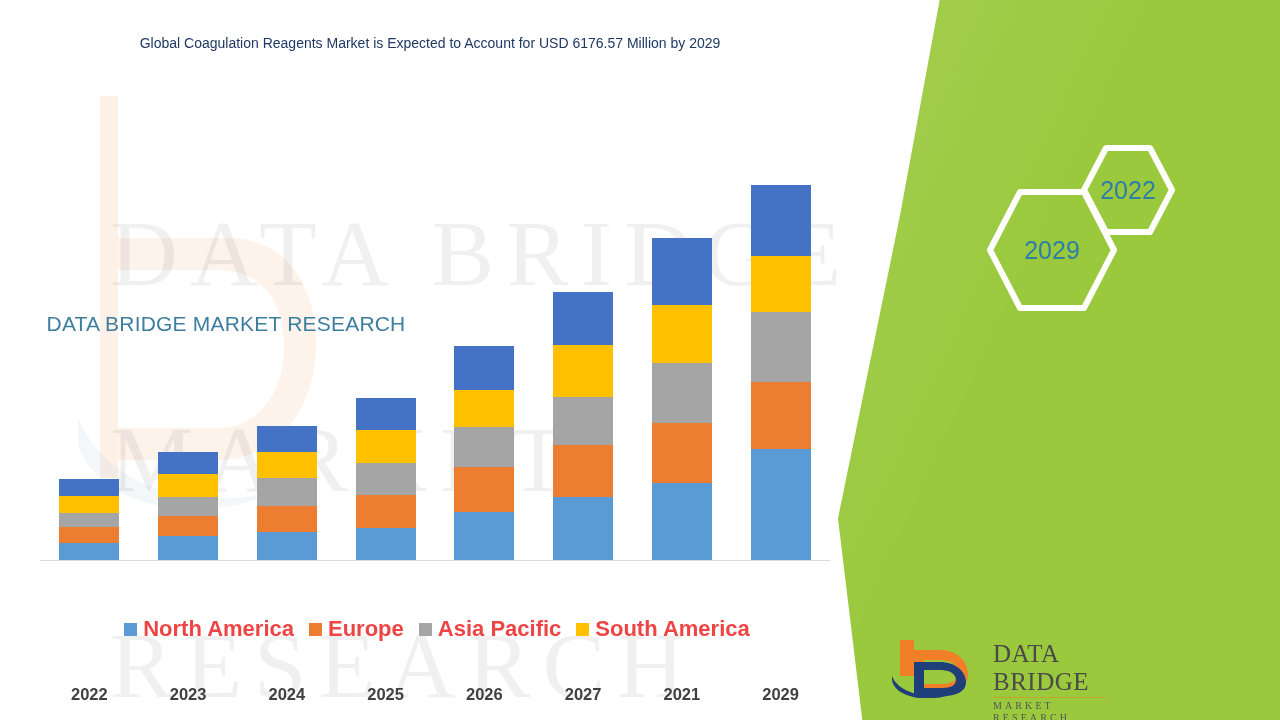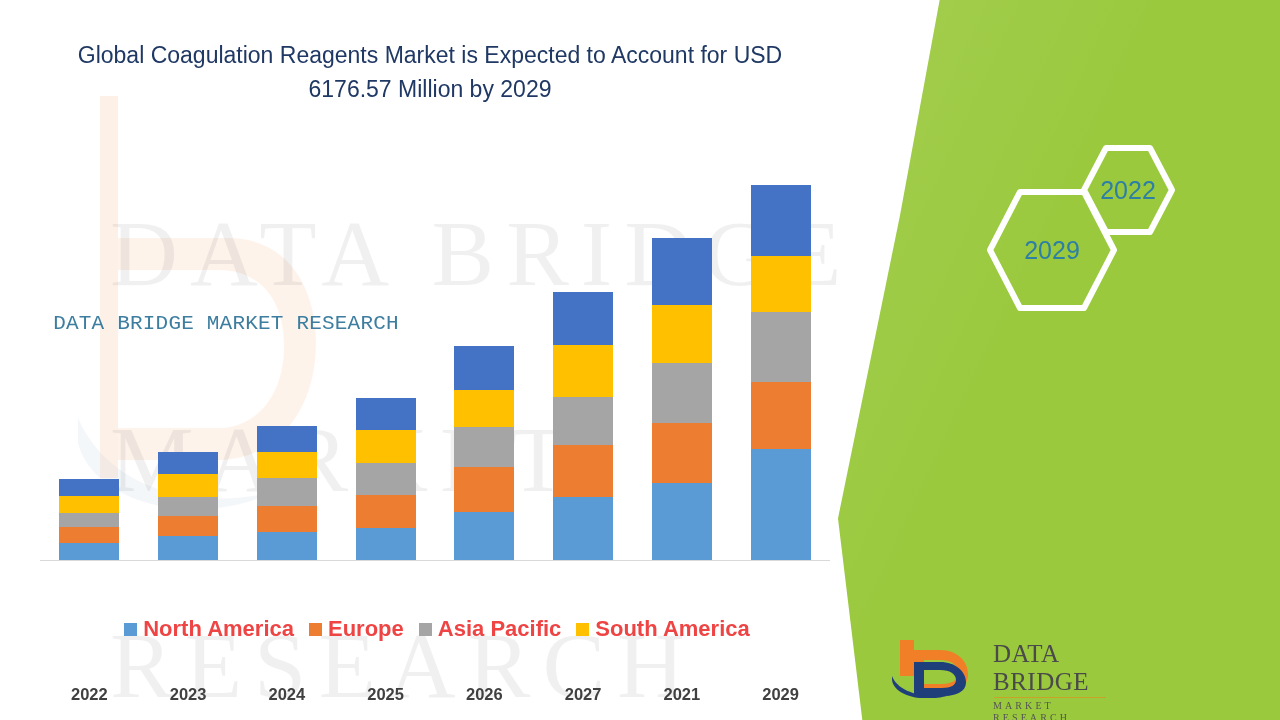--- a/index.html
+++ b/index.html
@@ -8,21 +8,21 @@
 
   
   .green-panel{position:absolute;top:0;left:838px;width:442px;height:720px;
     background:#9ac93e;
     clip-path:polygon(23% 0%, 100% 0%, 100% 100%, 5.5% 100%, 0% 72%, 14% 30%);
     z-index:2;}
   .green-sheen{position:absolute;inset:0;background:linear-gradient(115deg,rgba(255,255,255,.10) 0%,rgba(255,255,255,0) 42%);}
   .panel-title{position:absolute;top:14px;left:40px;width:380px;text-align:center;
     color:#ffffff;font-size:22.5px;line-height:32px;font-weight:400;letter-spacing:.1px;}
   .panel-brand{position:absolute;top:308px;left:30px;width:392px;text-align:center;
-    color:#3d7ea0;font-size:21px;line-height:32px;font-weight:400;letter-spacing:.2px;font-family:Liberation Mono, monospace;}
+    color:#3d7ea0;font-size:21px;line-height:32px;font-weight:400;letter-spacing:.2px;}
 
   
   .hex{position:absolute;}
   .hex svg{display:block;overflow:visible;}
   .hex .hexlabel{position:absolute;inset:0;display:flex;align-items:center;justify-content:center;
     color:#2d7fa6;font-weight:400;}
   .hex-2022{left:1082px;top:144px;width:92px;height:92px;}
   .hex-2022 .hexlabel{font-size:25px;}
   .hex-2029{left:988px;top:186px;width:128px;height:128px;}
   .hex-2029 .hexlabel{font-size:25px;}
@@ -30,21 +30,21 @@
   
   .logo{position:absolute;left:890px;top:636px;width:215px;height:62px;}
   .logo-text{position:absolute;left:103px;top:4px;}
   .logo-name{font-family:"Liberation Serif",serif;font-size:25px;color:#4a4a4a;letter-spacing:.5px;line-height:28px;}
   .logo-rule{width:112px;height:1px;background:#c9a227;margin:1px 0 2px 1px;}
   .logo-sub{font-family:"Liberation Serif",serif;font-size:10px;color:#555;letter-spacing:3.1px;line-height:12px;}
 
   
   .left{position:absolute;left:0;top:0;width:860px;height:720px;z-index:1;}
   .chart-title{position:absolute;top:26px;left:40px;width:780px;text-align:center;
-    color:#1f3864;font-size:23px;line-height:34px;font-weight:400;margin-top:12px;}
+    color:#1f3864;font-size:14px;line-height:34px;font-weight:400;}
 
   
   .wm-text{position:absolute;left:110px;top:150px;width:760px;
     font-family:"Liberation Serif",serif;color:#000;opacity:.055;
     font-size:94px;letter-spacing:12px;line-height:206px;font-weight:400;}
   .wm-logo{position:absolute;left:78px;top:88px;width:260px;height:430px;opacity:.5;}
 
   
   .plot{position:absolute;left:40px;top:120px;width:790px;height:441px;}
   .axis-line{position:absolute;left:0;bottom:0;width:790px;height:1px;background:#d9d9d9;}

